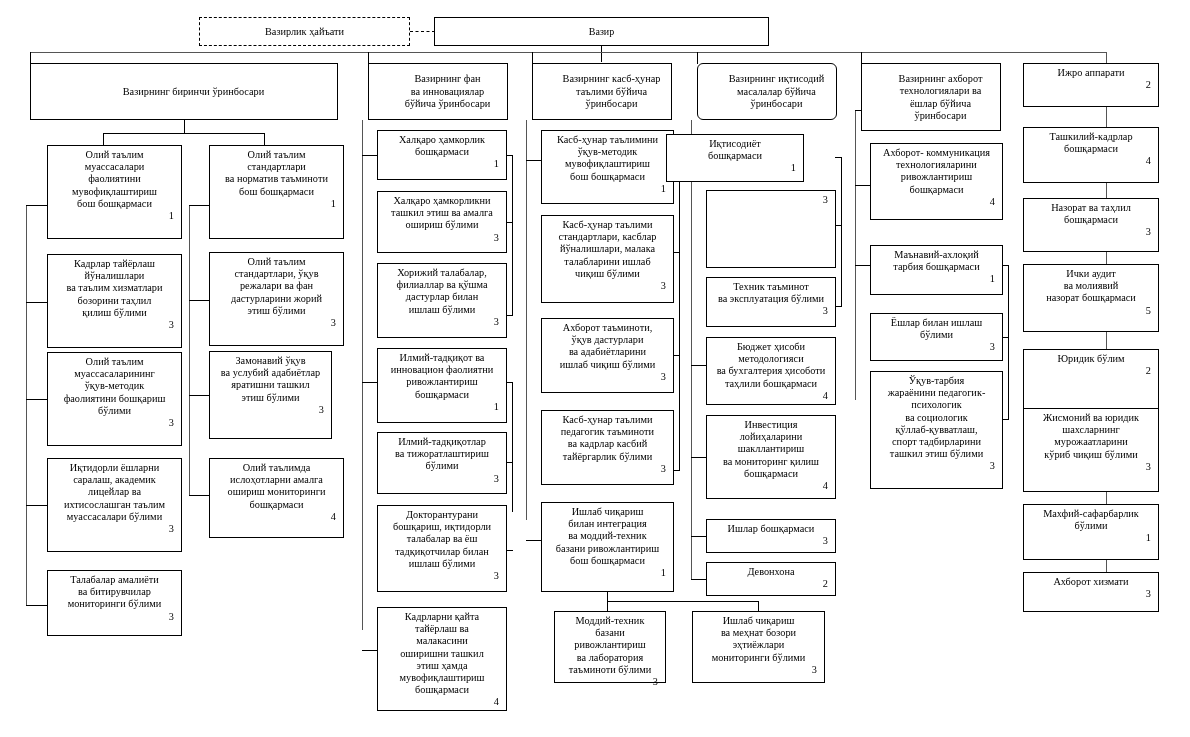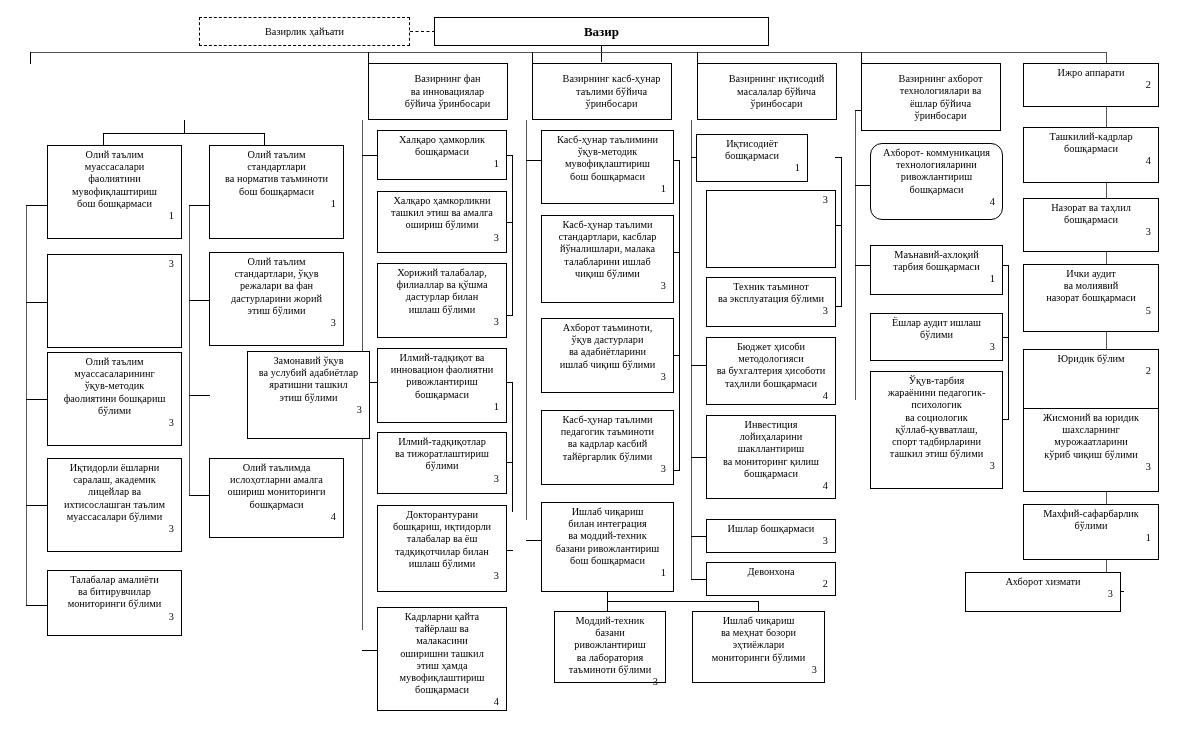--- a/index.html
+++ b/index.html
@@ -30,22 +30,22 @@
   .box .cnt{
     display:block;
     text-align:right;
     font-size:10.3px;
     line-height:12px;
     padding-right:2px;
   }
   .box.pushdown .cnt{margin-top:auto;}
   
   .root{
-    font-weight:bold;
-    font-size:13px;
+    font-weight:normal;
+    font-size:10px;
     display:flex;
     align-items:center;
     justify-content:center;
   }
   .dashed{
     border:1.4px dashed #000;
     display:flex;
     align-items:center;
     justify-content:center;
     font-size:10.3px;
@@ -91,20 +91,23 @@
   <div class="ln lnh lngray" style="left:30px;top:52px;width:1077px;"></div>
 
   <div class="ln lnv" style="left:30px;top:52px;height:12px;"></div>
   <div class="ln lnv" style="left:368px;top:52px;height:12px;"></div>
   <div class="ln lnv" style="left:532px;top:52px;height:12px;"></div>
   <div class="ln lnv" style="left:697px;top:52px;height:12px;"></div>
   <div class="ln lnv" style="left:861px;top:52px;height:12px;"></div>
 
   <div class="ln lnv lngray" style="left:1106px;top:52px;height:546px;"></div>
 
+  <div class="box dep" style="left:30px;top:63px;width:308px;height:57px;">
+    <span class="txt">Вазирнинг биринчи ўринбосари</span>
+  </div>
 
   <div class="ln lnv" style="left:184px;top:120px;height:14px;"></div>
   <div class="ln lnh" style="left:103px;top:133px;width:162px;"></div>
   <div class="ln lnv" style="left:103px;top:133px;height:12px;"></div>
   <div class="ln lnv" style="left:264px;top:133px;height:12px;"></div>
 
   <div class="ln lnv lngray" style="left:26px;top:205px;height:400px;"></div>
   <div class="ln lnh" style="left:26px;top:205px;width:22px;"></div>
   <div class="ln lnh" style="left:26px;top:302px;width:22px;"></div>
   <div class="ln lnh" style="left:26px;top:399px;width:22px;"></div>
@@ -113,20 +116,25 @@
 
   <div class="box pushdown" style="left:47px;top:145px;width:135px;height:94px;">
     <span class="txt">Олий таълим
 муассасалари
 фаолиятини
 мувофиқлаштириш
 бош бошқармаси</span>
     <span class="cnt">1</span>
   </div>
   <div class="box pushdown" style="left:47px;top:254px;width:135px;height:94px;">
+    <span class="txt">Кадрлар тайёрлаш
+йўналишлари
+ва таълим хизматлари
+бозорини таҳлил
+қилиш бўлими</span>
     <span class="cnt">3</span>
   </div>
   <div class="box pushdown" style="left:47px;top:352px;width:135px;height:94px;">
     <span class="txt">Олий таълим
 муассасаларининг
 ўқув-методик
 фаолиятини бошқариш
 бўлими</span>
     <span class="cnt">3</span>
   </div>
@@ -159,21 +167,21 @@
     <span class="cnt">1</span>
   </div>
   <div class="box pushdown" style="left:209px;top:252px;width:135px;height:94px;">
     <span class="txt">Олий таълим
 стандартлари, ўқув
 режалари ва фан
 дастурларини жорий
 этиш бўлими</span>
     <span class="cnt">3</span>
   </div>
-  <div class="box pushdown" style="left:209px;top:351px;width:123px;height:88px;margin-left:38px;">
+  <div class="box pushdown" style="left:209px;top:351px;width:123px;height:88px;">
     <span class="txt">Замонавий ўқув
 ва услубий адабиётлар
 яратишни ташкил
 этиш бўлими</span>
     <span class="cnt">3</span>
   </div>
   <div class="box pushdown" style="left:209px;top:458px;width:135px;height:80px;">
     <span class="txt">Олий таълимда
 ислоҳотларни амалга
 ошириш мониторинги
@@ -318,33 +326,33 @@
     <span class="cnt">3</span>
   </div>
   <div class="box pushdown" style="left:692px;top:611px;width:133px;height:72px;">
     <span class="txt">Ишлаб чиқариш
 ва меҳнат бозори
 эҳтиёжлари
 мониторинги бўлими</span>
     <span class="cnt">3</span>
   </div>
 
-  <div class="box dep" style="left:697px;top:63px;width:140px;height:57px;">
+  <div class="box dep" style="left:697px;top:63px;width:140px;height:57px;border-radius:6px;">
     <span class="txt">Вазирнинг иқтисодий
 масалалар бўйича
 ўринбосари</span>
   </div>
   <div class="ln lnv lngray" style="left:691px;top:120px;height:460px;"></div>
   <div class="ln lnh" style="left:691px;top:157px;width:16px;"></div>
   <div class="ln lnh" style="left:691px;top:365px;width:16px;"></div>
   <div class="ln lnh" style="left:691px;top:457px;width:16px;"></div>
   <div class="ln lnh" style="left:691px;top:536px;width:16px;"></div>
   <div class="ln lnh" style="left:691px;top:579px;width:16px;"></div>
 
-  <div class="box pushdown" style="left:696px;top:134px;width:112px;height:48px;">
+  <div class="box pushdown" style="left:666px;top:134px;width:138px;height:48px;">
     <span class="txt">Иқтисодиёт
 бошқармаси</span>
     <span class="cnt">1</span>
   </div>
   <div class="ln lnv" style="left:841px;top:157px;height:150px;"></div>
   <div class="ln lnh" style="left:835px;top:157px;width:7px;"></div>
   <div class="ln lnh" style="left:835px;top:225px;width:7px;"></div>
   <div class="ln lnh" style="left:835px;top:306px;width:7px;"></div>
 
   <div class="box pushdown" style="left:706px;top:190px;width:130px;height:78px;">
@@ -384,39 +392,39 @@
     <span class="txt">Вазирнинг ахборот
 технологиялари ва
 ёшлар бўйича
 ўринбосари</span>
   </div>
   <div class="ln lnv lngray" style="left:855px;top:110px;height:290px;"></div>
   <div class="ln lnh" style="left:855px;top:185px;width:16px;"></div>
   <div class="ln lnh" style="left:855px;top:265px;width:16px;"></div>
   <div class="ln lnh" style="left:855px;top:110px;width:16px;"></div>
 
-  <div class="box pushdown" style="left:870px;top:143px;width:133px;height:77px;border-radius:12px;">
+  <div class="box pushdown" style="left:870px;top:143px;width:133px;height:77px;">
     <span class="txt">Ахборот- коммуникация
 технологияларини
 ривожлантириш
 бошқармаси</span>
     <span class="cnt">4</span>
   </div>
   <div class="box pushdown" style="left:870px;top:245px;width:133px;height:50px;">
     <span class="txt">Маънавий-ахлоқий
 тарбия бошқармаси</span>
     <span class="cnt">1</span>
   </div>
   <div class="ln lnv" style="left:1008px;top:265px;height:155px;"></div>
   <div class="ln lnh" style="left:1002px;top:265px;width:7px;"></div>
   <div class="ln lnh" style="left:1002px;top:337px;width:7px;"></div>
   <div class="ln lnh" style="left:1002px;top:419px;width:7px;"></div>
 
   <div class="box pushdown" style="left:870px;top:313px;width:133px;height:48px;">
-    <span class="txt">Ёшлар аудит ишлаш
+    <span class="txt">Ёшлар билан ишлаш
 бўлими</span>
     <span class="cnt">3</span>
   </div>
   <div class="box pushdown" style="left:870px;top:371px;width:133px;height:118px;">
     <span class="txt">Ўқув-тарбия
 жараёнини педагогик-
 психологик
 ва социологик
 қўллаб-қувватлаш,
 спорт тадбирларини
@@ -462,18 +470,18 @@
 шахсларнинг
 мурожаатларини
 кўриб чиқиш бўлими</span>
     <span class="cnt">3</span>
   </div>
   <div class="box pushdown" style="left:1023px;top:504px;width:136px;height:56px;">
     <span class="txt">Махфий-сафарбарлик
 бўлими</span>
     <span class="cnt">1</span>
   </div>
-  <div class="box pushdown" style="left:965px;top:572px;width:156px;height:40px;">
+  <div class="box pushdown" style="left:1023px;top:572px;width:136px;height:40px;">
     <span class="txt">Ахборот хизмати</span>
     <span class="cnt">3</span>
   </div>
 
 </div>
 
 </body></html>

